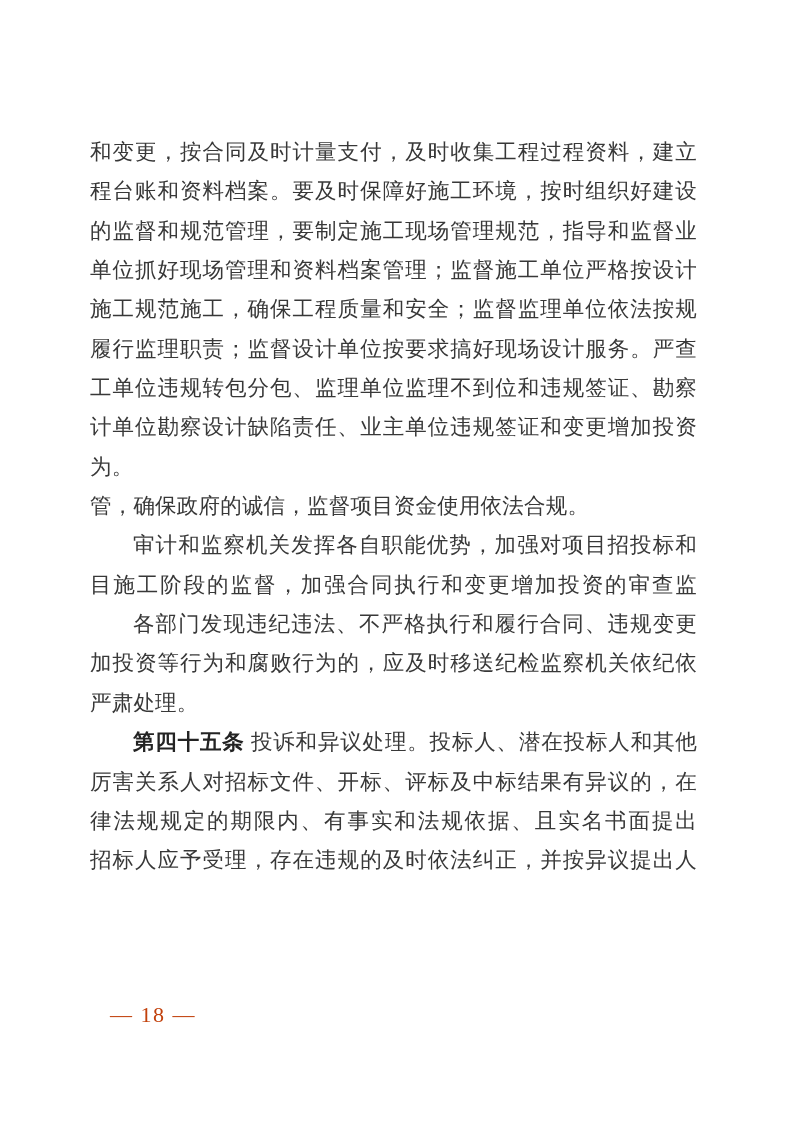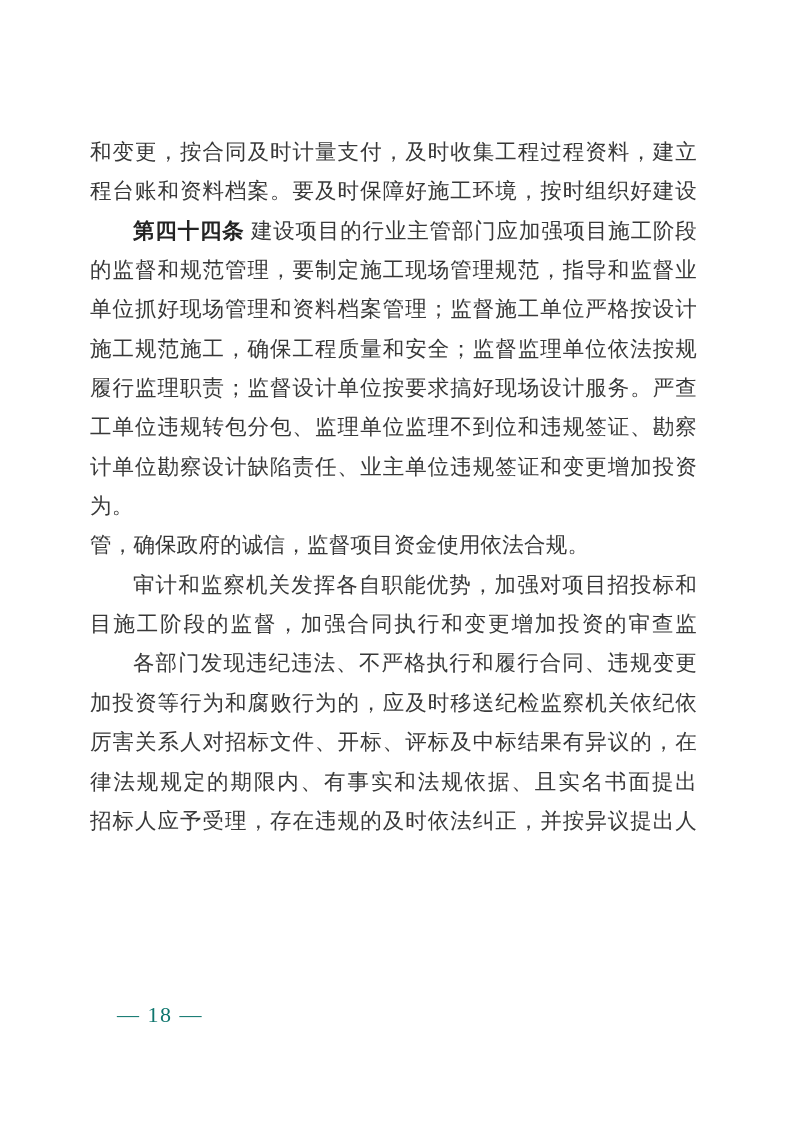--- a/index.html
+++ b/index.html
@@ -35,48 +35,49 @@
   }
   .line.indent {
     text-indent: 43px;
   }
   .bold-heading {
     font-weight: 700;
     color: #232323;
   }
   .footer {
     position: absolute;
-    left: 117px;
+    left: 110px;
     top: 1001px;
     font-size: 22px;
     line-height: 28px;
-    color: #0f766e;
+    color: #c2410c;
     letter-spacing: 1.5px;
   }
 </style>
 </head>
 <body>
 
 <div class="page">
   <div class="content">
       <div class="line justify">和变更，按合同及时计量支付，及时收集工程过程资料，建立工</div>
       <div class="line justify">程台账和资料档案。要及时保障好施工环境，按时组织好建设资</div>
-      <div class="line indent justify"><span class="bold-heading">第四十四条</span> <span>建设项目的行业主管部门应加强项目施工阶段</span></div>
       <div class="line justify">的监督和规范管理，要制定施工现场管理规范，指导和监督业主</div>
       <div class="line justify">单位抓好现场管理和资料档案管理；监督施工单位严格按设计和</div>
       <div class="line justify">施工规范施工，确保工程质量和安全；监督监理单位依法按规范</div>
       <div class="line justify">履行监理职责；监督设计单位按要求搞好现场设计服务。严查施</div>
       <div class="line justify">工单位违规转包分包、监理单位监理不到位和违规签证、勘察设</div>
       <div class="line justify">计单位勘察设计缺陷责任、业主单位违规签证和变更增加投资行</div>
       <div class="line">为。</div>
       <div class="line">管，确保政府的诚信，监督项目资金使用依法合规。</div>
       <div class="line indent justify">审计和监察机关发挥各自职能优势，加强对项目招投标和项</div>
       <div class="line justify">目施工阶段的监督，加强合同执行和变更增加投资的审查监督。</div>
       <div class="line indent justify">各部门发现违纪违法、不严格执行和履行合同、违规变更增</div>
       <div class="line justify">加投资等行为和腐败行为的，应及时移送纪检监察机关依纪依法</div>
+      <div class="line">严肃处理。</div>
+      <div class="line indent justify"><span class="bold-heading">第四十五条</span> <span>投诉和异议处理。投标人、潜在投标人和其他</span></div>
       <div class="line justify">厉害关系人对招标文件、开标、评标及中标结果有异议的，在法</div>
       <div class="line justify">律法规规定的期限内、有事实和法规依据、且实名书面提出的，</div>
       <div class="line justify">招标人应予受理，存在违规的及时依法纠正，并按异议提出人提</div>
     </div>
   <div class="footer">
     <span>— 18 —</span>
   </div>
 </div>
 
 </body></html>

